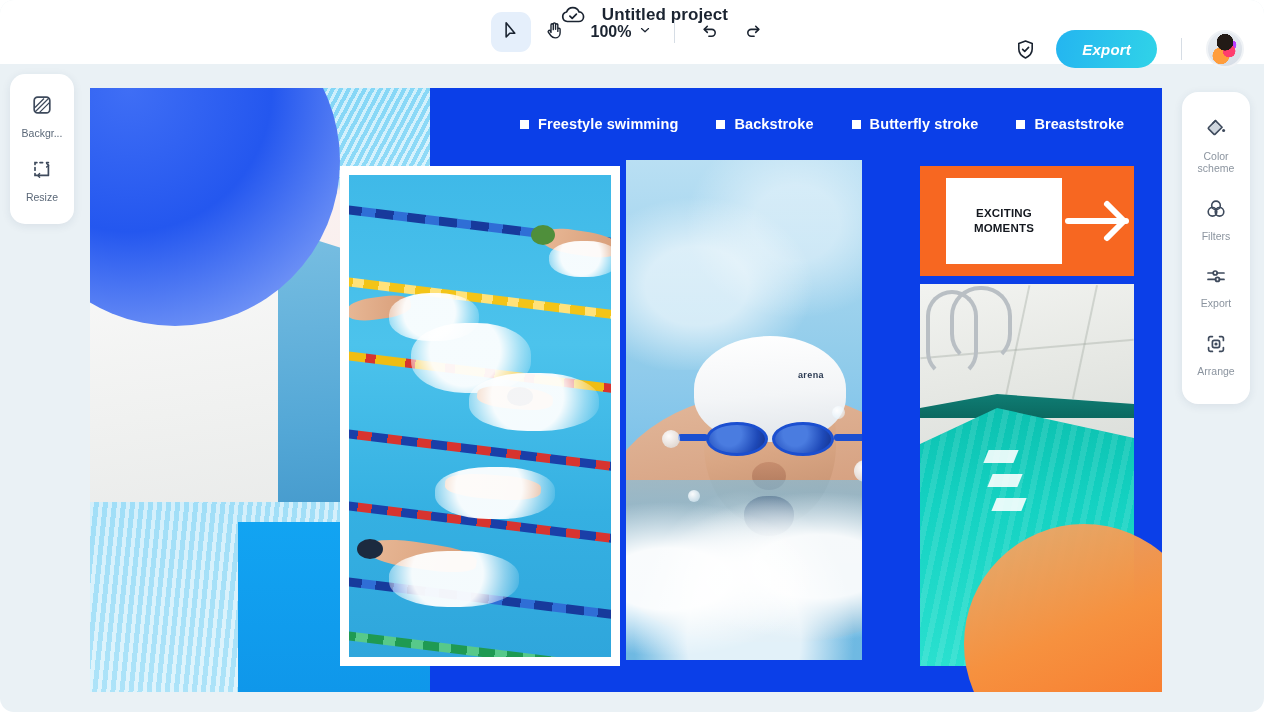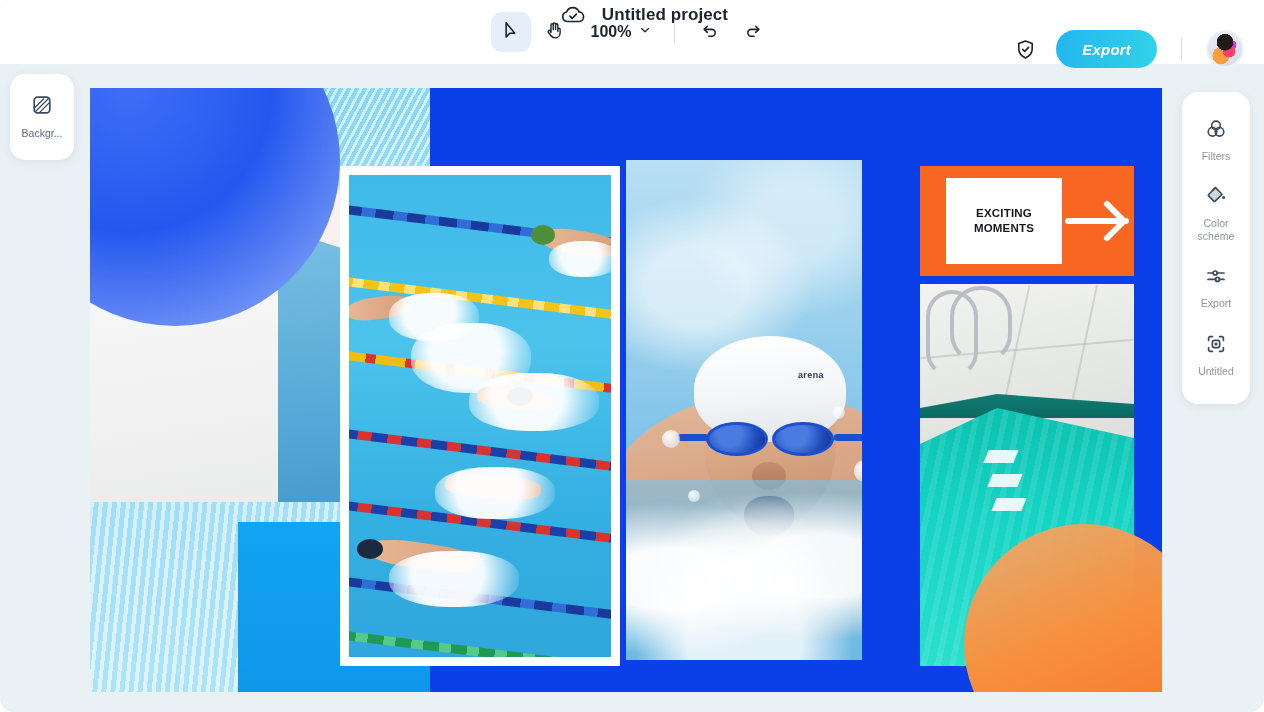--- a/index.html
+++ b/index.html
@@ -409,79 +409,108 @@
   <div id="left-rail">
     <div class="rail-item">
       <span>
         <svg width="24" height="24" viewBox="0 0 24 24" fill="none">
           <rect x="4.2" y="4.2" width="15.6" height="15.6" rx="3.4" stroke="#3e4a5c" stroke-width="1.7"></rect>
           <path d="M5 14.5l9-9M5 19l14-14M9.6 19.4l9.8-9.8" stroke="#3e4a5c" stroke-width="1.3"></path>
         </svg>
       </span>
       <span class="rail-label">Backgr...</span>
     </div>
+    <div class="rail-item">
+      <span>
+        <svg width="24" height="24" viewBox="0 0 24 24" fill="none">
+          <path d="M5 7.4V5.6h1.9M5 16.6v1.8h1.9M16.6 5.6h1.8M10 5.6h2.6M5 10.6v2.6" stroke="#3e4a5c" stroke-width="1.7" stroke-linecap="round"></path>
+          <path d="M18.4 8v10.4H8" stroke="#3e4a5c" stroke-width="1.7" stroke-linecap="round" stroke-linejoin="round"></path>
+          <path d="M16.6 6.4l2 1.8-2 1.8M9.6 16.6l-1.8 1.8 1.8 1.8" stroke="#3e4a5c" stroke-width="1.4" stroke-linecap="round" stroke-linejoin="round"></path>
+        </svg>
+      </span>
+      <span class="rail-label">Resize</span>
+    </div>
   </div>
 
   <div id="right-rail">
+    <div class="rrail-item">
+      <span>
+        <svg width="24" height="24" viewBox="0 0 24 24" fill="none">
+          <path d="M11.5 3.6L4.6 10.5a1 1 0 0 0 0 1.4l5.2 5.2a1 1 0 0 0 1.4 0l6.9-6.9-6.6-6.6Z" fill="#cfd6de" stroke="#3e4a5c" stroke-width="1.6" stroke-linejoin="round"></path>
+          <path d="M11.5 3.6L8.8 6.3" stroke="#3e4a5c" stroke-width="1.6" stroke-linecap="round"></path>
+          <circle cx="19.6" cy="13.6" r="1.5" fill="#3e4a5c"></circle>
+        </svg>
+      </span>
+      <span class="rrail-label">Color scheme</span>
+    </div>
     <div class="rrail-item">
       <span>
         <svg width="24" height="24" viewBox="0 0 24 24" fill="none">
           <circle cx="12" cy="8.4" r="4.3" stroke="#3e4a5c" stroke-width="1.6"></circle>
           <circle cx="8.5" cy="14.8" r="4.3" stroke="#3e4a5c" stroke-width="1.6"></circle>
           <circle cx="15.5" cy="14.8" r="4.3" stroke="#3e4a5c" stroke-width="1.6"></circle>
         </svg>
       </span>
       <span class="rrail-label">Filters</span>
     </div>
     <div class="rrail-item">
       <span>
         <svg width="24" height="24" viewBox="0 0 24 24" fill="none">
-          <path d="M11.5 3.6L4.6 10.5a1 1 0 0 0 0 1.4l5.2 5.2a1 1 0 0 0 1.4 0l6.9-6.9-6.6-6.6Z" fill="#cfd6de" stroke="#3e4a5c" stroke-width="1.6" stroke-linejoin="round"></path>
-          <path d="M11.5 3.6L8.8 6.3" stroke="#3e4a5c" stroke-width="1.6" stroke-linecap="round"></path>
-          <circle cx="19.6" cy="13.6" r="1.5" fill="#3e4a5c"></circle>
-        </svg>
-      </span>
-      <span class="rrail-label">Color scheme</span>
-    </div>
-    <div class="rrail-item">
-      <span>
-        <svg width="24" height="24" viewBox="0 0 24 24" fill="none">
           <path d="M4 9h5.2M13 9h7M4 15.4h7.6M15.4 15.4H20" stroke="#3e4a5c" stroke-width="1.7" stroke-linecap="round"></path>
           <circle cx="11.2" cy="9" r="2" stroke="#3e4a5c" stroke-width="1.7"></circle>
           <circle cx="13.5" cy="15.4" r="2" stroke="#3e4a5c" stroke-width="1.7"></circle>
         </svg>
       </span>
       <span class="rrail-label">Export</span>
     </div>
     <div class="rrail-item">
       <span>
         <svg width="24" height="24" viewBox="0 0 24 24" fill="none">
           <path d="M4.6 8.4V6.2a1.6 1.6 0 0 1 1.6-1.6h2.2M19.4 8.4V6.2a1.6 1.6 0 0 0-1.6-1.6h-2.2M4.6 15.6v2.2a1.6 1.6 0 0 0 1.6 1.6h2.2M19.4 15.6v2.2a1.6 1.6 0 0 1-1.6 1.6h-2.2" stroke="#3e4a5c" stroke-width="1.7" stroke-linecap="round"></path>
           <rect x="8.4" y="8.4" width="7.2" height="7.2" rx="1.8" stroke="#3e4a5c" stroke-width="1.7"></rect>
           <circle cx="12" cy="12" r="1.6" fill="#3e4a5c"></circle>
         </svg>
       </span>
-      <span class="rrail-label">Untitled</span>
+      <span class="rrail-label">Arrange</span>
     </div>
   </div>
 
   <div id="canvas">
 
     <div class="panel-left">
       <div class="pl-water-top"></div>
       <div class="pl-deck"></div>
       <div class="pl-cube-face"></div>
       <div class="pl-cube-side"></div>
       <div class="pl-water-bottom"></div>
       <div class="pl-cyan-block"></div>
       <div class="pl-blue-sphere"></div>
     </div>
 
     <div class="panel-blue">
 
+      <div class="design-nav">
+        <div class="nav-item">
+          <span class="nav-bullet"></span>
+          <span class="nav-text">Freestyle swimming</span>
+        </div>
+        <div class="nav-item">
+          <span class="nav-bullet"></span>
+          <span class="nav-text">Backstroke</span>
+        </div>
+        <div class="nav-item">
+          <span class="nav-bullet"></span>
+          <span class="nav-text">Butterfly stroke</span>
+        </div>
+        <div class="nav-item">
+          <span class="nav-bullet"></span>
+          <span class="nav-text">Breaststroke</span>
+        </div>
+
+      </div>
 
       <div class="bottom-blue-strip"></div>
     </div>
 
     <div class="card-lanes">
       <div class="lanes-img">
         <div class="lane-rope rope-navy" style="top:26px; transform:rotate(7deg);"></div>
         <div class="lane-rope rope-yellow" style="top:98px; transform:rotate(7deg);"></div>
         <div class="lane-rope rope-yellow2" style="top:172px; transform:rotate(7deg);"></div>
         <div class="lane-rope rope-blue" style="top:250px; transform:rotate(7deg);"></div>

